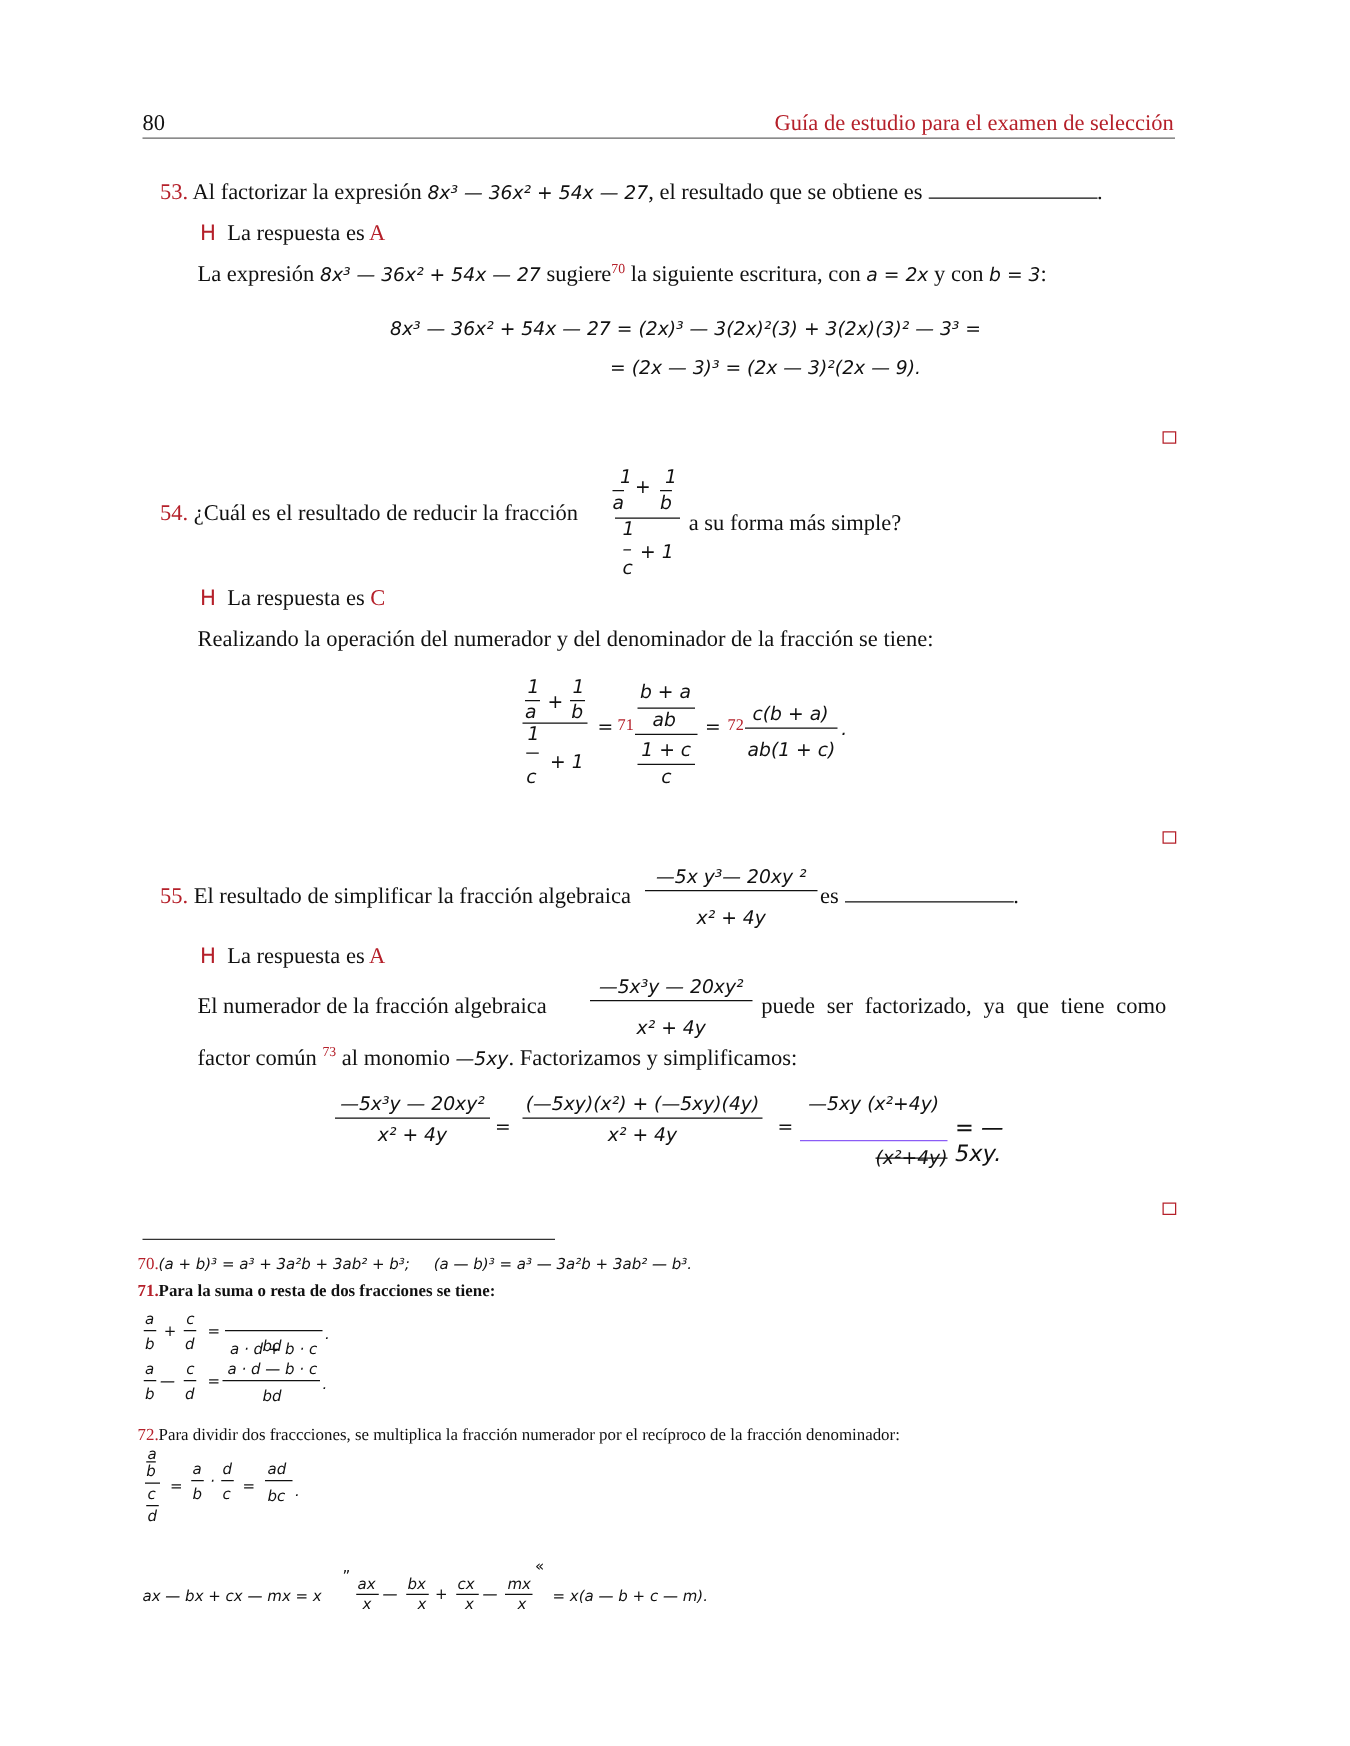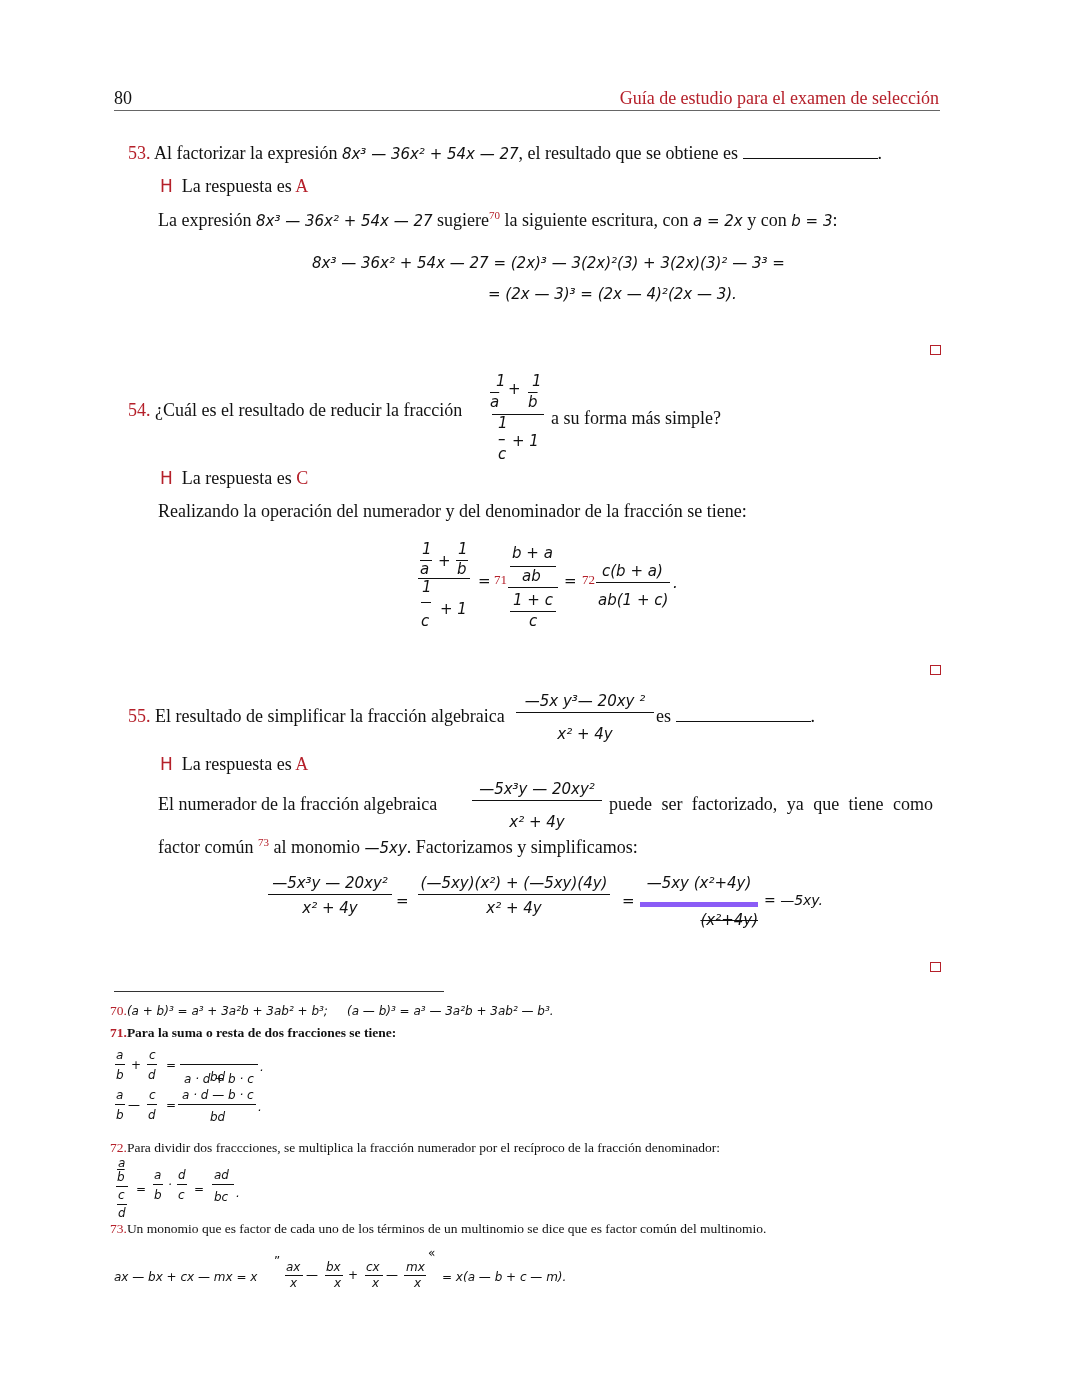--- a/index.html
+++ b/index.html
@@ -38,21 +38,21 @@
 <div class="abs txt" style="left:158px; top:209px; white-space:nowrap;">
   <span>La expresión</span>
   <span class="math">8x³ — 36x² + 54x — 27</span>
   <span>sugiere</span><span class="fnref">70</span>
   <span>la siguiente escritura, con</span>
   <span class="math">a = 2x</span>
   <span>y con</span>
   <span class="math">b = 3</span><span>:</span>
 </div>
 <div class="abs math" style="left:312px; top:254px;">8x³ — 36x² + 54x — 27 = (2x)³ — 3(2x)²(3) + 3(2x)(3)² — 3³ =</div>
-<div class="abs math" style="left:488px; top:285px;">= (2x — 3)³ = (2x — 4)²(2x — 3).</div>
+<div class="abs math" style="left:488px; top:285px;">= (2x — 3)³ = (2x — 3)²(2x — 9).</div>
 <div class="abs qed" style="left:930px; top:345px;"></div>
 
 <div class="abs txt" style="left:128px; top:400px; white-space:nowrap;">
   <span class="red">54.</span>
   <span>¿Cuál es el resultado de reducir la fracción</span>
 </div>
 <div class="abs math" style="left:490px; top:372px; width:56px; height:92px;">
   <span class="abs" style="left:6px; top:0;">1</span>
   <span class="abs" style="left:18px; top:8px;">+</span>
   <span class="abs" style="left:42px; top:0;">1</span>
@@ -144,24 +144,24 @@
     <div style="border-bottom:1px solid #111; padding-bottom:2px;">—5x³y — 20xy²</div>
     <div style="padding-top:4px;">x² + 4y</div>
   </div>
   <span class="abs" style="left:128px; top:18px;">=</span>
   <div class="abs" style="left:150px; top:0; width:192px; text-align:center;">
     <div style="border-bottom:1px solid #111; padding-bottom:2px;">(—5xy)(x²) + (—5xy)(4y)</div>
     <div style="padding-top:4px;">x² + 4y</div>
   </div>
   <span class="abs" style="left:354px; top:18px;">=</span>
   <div class="abs" style="left:372px; top:0; width:118px; text-align:center;">
-    <div style="border-bottom:5px solid #8b5cf6; padding-bottom:10px;"><span>—5xy (x²+4y)</span></div>
+    <div style="border-bottom:1px solid #8b5cf6; padding-bottom:20px;"><span>—5xy (x²+4y)</span></div>
     <div style="padding-top:4px; text-decoration:line-through;text-align:right;">(x²+4y)</div>
   </div>
-  <span class="abs" style="left:496px; top:18px; font-size:14px;">= —5xy.</span>
+  <span class="abs" style="left:496px; top:18px; font-size:18px;">= —5xy.</span>
 </div>
 <div class="abs qed" style="left:930px; top:962px;"></div>
 
 <div class="abs" style="left:114px; top:991px; width:330px; height:1px; background:#333;"></div>
 
 <div class="abs fn" style="left:110px; top:1003px; white-space:nowrap;">
   <span class="red">70.</span><span class="mathsm" style="white-space:pre;">(a + b)³ = a³ + 3a²b + 3ab² + b³;     (a — b)³ = a³ — 3a²b + 3ab² — b³.</span>
 </div>
 
 <div class="abs fn" style="left:110px; top:1025px;font-weight:bold;">
@@ -214,21 +214,20 @@
   <div class="abs" style="left:63px; top:28px; width:10px; height:1px; background:#111;"></div>
   <span class="abs" style="left:64px; top:32px;">c</span>
   <span class="abs" style="left:80px; top:26px;">=</span>
   <span class="abs" style="left:100px; top:12px;">ad</span>
   <div class="abs" style="left:98px; top:28px; width:22px; height:1px; background:#111;"></div>
   <span class="abs" style="left:100px; top:34px;">bc</span>
   <span class="abs" style="left:122px; top:30px;">.</span>
 </div>
 
 <div class="abs fn" style="left:110px; top:1222px; white-space:nowrap; line-height:14px;">
-  <div><span class="red">73.</span><span>Un monomio que es factor de cada uno de los términos de un multinomio se dice que es factor común del multinomio.</span></div>
 </div>
 <div class="abs mathsm" style="left:114px; top:1252px; width:480px; height:40px;">
   <span class="abs" style="left:0; top:18px;">ax — bx + cx — mx = x</span>
   <span class="abs" style="left:160px; top:2px; font-style:normal;">”</span>
   <span class="abs" style="left:172px; top:8px;">ax</span>
   <div class="abs" style="left:171px; top:23px; width:18px; height:1px; background:#111;"></div>
   <span class="abs" style="left:176px; top:24px;">x</span>
   <span class="abs" style="left:192px; top:16px;">—</span>
   <span class="abs" style="left:212px; top:8px;">bx</span>
   <div class="abs" style="left:211px; top:23px; width:18px; height:1px; background:#111;"></div>

